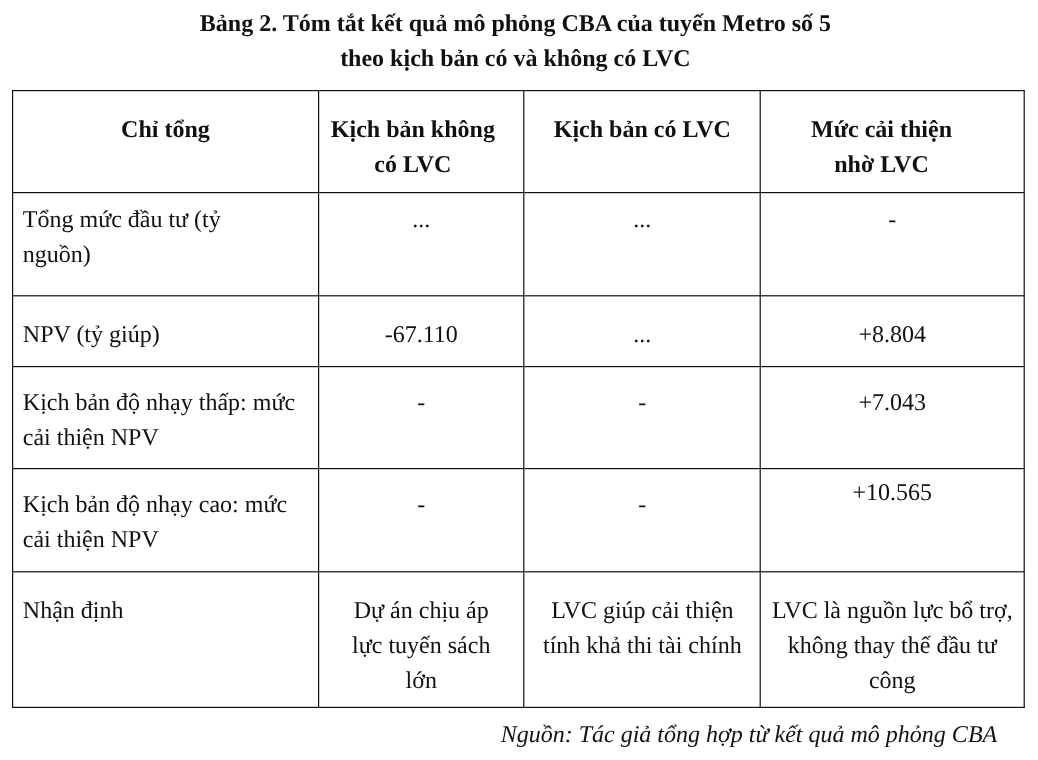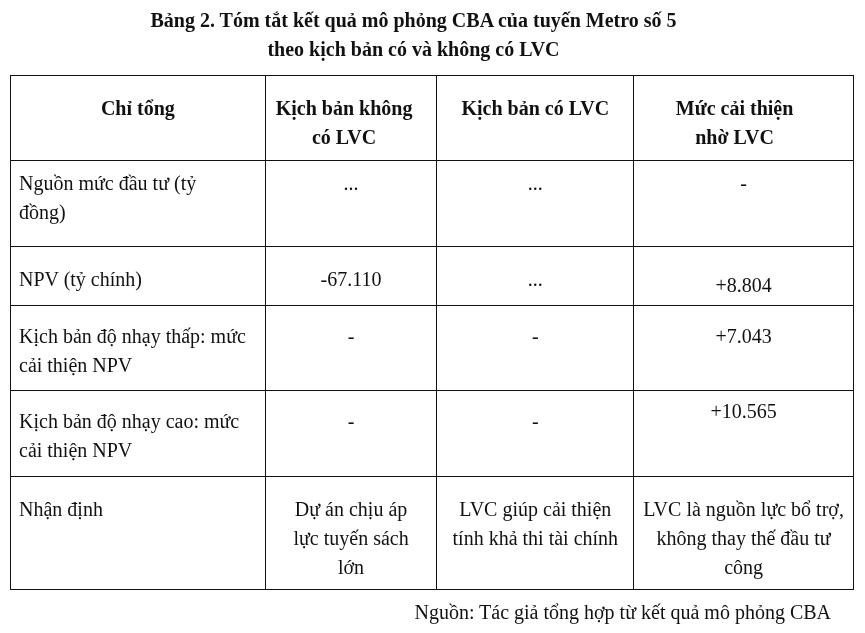--- a/index.html
+++ b/index.html
@@ -1,38 +1,38 @@
 <!DOCTYPE html>
 <html><head>
   <meta charset="utf-8">
   <style>
     html, body { margin: 0; padding: 0; background: #ffffff; }
     body {
       width: 865px; height: 633px; position: relative; overflow: hidden;
       font-family: "Liberation Serif", "DejaVu Serif", serif; color: #111;
     }
     .title {
-      position: absolute; left: 0; top: 6px; width: 827px;
+      position: absolute; left: 16px; top: 6px; width: 827px;
       text-align: center; font-weight: bold; font-size: 20px; line-height: 29px;
     }
     table {
       position: absolute; left: 10px; top: 75px;
       border-collapse: collapse; width: 844px;
     }
     td, th {
       border: 1.5px solid #111; font-size: 20px; line-height: 29px;
       vertical-align: top; padding: 0 8px;
     }
     th { font-weight: bold; text-align: center; padding-top: 18px; }
     td { padding-top: 8px; }
     td.c { text-align: center; }
     td.l { text-align: left; }
     .src {
       position: absolute; right: 34px; top: 598px;
-      font-size: 20px; line-height: 29px;
+      font-style: italic; font-size: 20px; line-height: 29px;
     }
   </style>
 </head>
 <body>
 
 <div class="title">
   <div>Bảng 2. Tóm tắt kết quả mô phỏng CBA của tuyến Metro số 5</div>
   <div>theo kịch bản có và không có LVC</div>
 </div>
 
@@ -44,30 +44,30 @@
       <col style="width:220px">
   </colgroup>
   <tbody>
       <tr style="height:85px">
     <th>Chỉ tổng</th>
     <th style="padding-right:22px">Kịch bản không có LVC</th>
     <th>Kịch bản có LVC</th>
     <th style="padding-left:40px;padding-right:58px">Mức cải thiện nhờ LVC</th>
   </tr>
   <tr style="height:86px">
-    <td class="l" style="padding-right:40px">Nguồn mức đầu tư (tỷ đồng)</td>
+    <td class="l" style="padding-right:40px">Tổng mức đầu tư (tỷ nguồn)</td>
     <td class="c">...</td>
     <td class="c">...</td>
     <td class="c">-</td>
   </tr>
   <tr style="height:59px">
-    <td class="l" style="padding-top:18px">NPV (tỷ chính)</td>
+    <td class="l" style="padding-top:18px">NPV (tỷ giúp)</td>
     <td class="c" style="padding-top:18px">-67.110</td>
     <td class="c" style="padding-top:18px">...</td>
-    <td class="c" style="padding-top:24px">+8.804</td>
+    <td class="c" style="padding-top:18px">+8.804</td>
   </tr>
   <tr style="height:85px">
     <td class="l" style="padding-top:16px">Kịch bản độ nhạy thấp: mức cải thiện NPV</td>
     <td class="c" style="padding-top:16px">-</td>
     <td class="c" style="padding-top:16px">-</td>
     <td class="c" style="padding-top:16px">+7.043</td>
   </tr>
   <tr style="height:86px">
     <td class="l" style="padding-top:16px">Kịch bản độ nhạy cao: mức cải thiện NPV</td>
     <td class="c" style="padding-top:16px">-</td>

